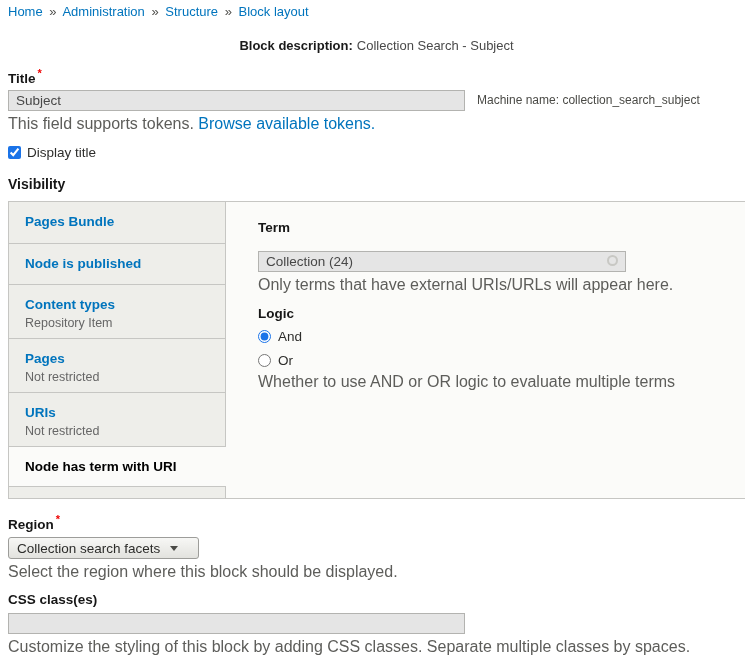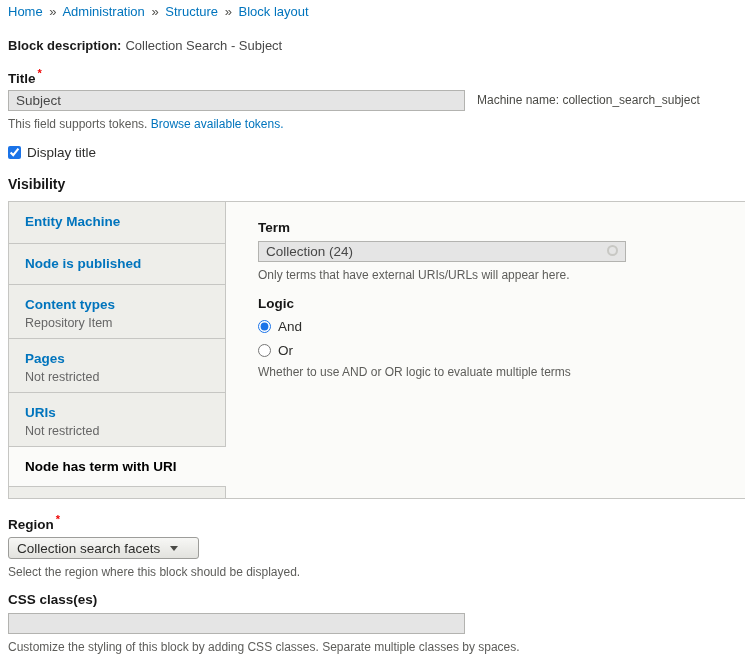--- a/index.html
+++ b/index.html
@@ -13,33 +13,33 @@
     overflow: hidden;
   }
   .page { padding: 4px 0 0 8px; }
 
   
   .breadcrumb { font-size: 13px; line-height: 15px; }
   .breadcrumb a { color: #0074bd; text-decoration: none; cursor: pointer; }
   .breadcrumb .sep { color: #50504d; margin: 0 3px; }
 
   
-  .block-desc { margin-top: 19px; font-size: 13px; line-height: 15px; color: #494949; }
+  .block-desc { margin-top: 19px; font-size: 13px; line-height: 15px; color: #494949; text-align: center; }
   .block-desc .b { font-weight: bold; color: #1a1a1a; margin-right: 4px; }
 
   
   .form-label { margin-top: 13px; font-weight: bold; font-size: 13.5px; color: #161616; line-height: 15px; }
   .req { color: #ee0000; font-size: 11px; vertical-align: super; margin-left: 2px; font-weight: bold; }
   .text-input {
     border: 1px solid #b3b3b0; background: #e5e5e5; color: #474747;
     font-family: inherit; font-size: 13.5px; height: 21px; padding: 1px 7px;
     border-radius: 0; outline: none; display: block;
   }
   .w457 { width: 457px; }
-  .description { font-size: 12px; color: #5d5d5a; line-height: 14px; margin-top: 6px; }
+  .description { font-size: 16px; color: #5d5d5a; line-height: 14px; margin-top: 6px; }
   .description a { color: #0074bd; text-decoration: none; cursor: pointer; }
 
   .title-row { display: flex; align-items: center; margin-top: 4px; }
   .machine-name { font-size: 12px; color: #4a4a46; margin-left: 12px; white-space: nowrap; }
 
   .check-row { display: flex; align-items: center; margin-top: 14px; gap: 6px; }
   .check-row label, .radio-row label { font-size: 13.5px; color: #2e2e2c; }
   input[type="checkbox"], input[type="radio"] { width: 13px; height: 13px; margin: 0; accent-color: #1a73e8; }
 
   .visibility-heading { margin: 16px 0 0 0; font-size: 14px; font-weight: bold; color: #161616; line-height: 16px; }
@@ -56,21 +56,21 @@
     padding: 12px 8px 0 16px; cursor: pointer;
   }
   .vtab-title { display: block; color: #0074bd; font-weight: bold; font-size: 13.5px; line-height: 16px; text-decoration: none; }
   .vtab-summary { font-size: 12.5px; color: #666; line-height: 16px; margin-top: 2px; }
   .vtab.h42 { height: 42px; } .vtab.h41 { height: 41px; } .vtab.h54 { height: 54px; } .vtab.h40 { height: 40px; }
   .vtab.active { background: #fbfbf9; border-right: none; }
   .vtab.active .vtab-title { color: #000; }
   .vtab-strip { flex: 1; background: #eeeeea; border-right: 1px solid #c6c6c3; }
   .vtabs-pane { flex: 1; background: #fbfbf9; padding: 18px 16px 0 32px; }
   .pane-label { font-weight: bold; font-size: 13.5px; color: #161616; line-height: 15px; }
-  .term-wrap { position: relative; width: 368px; margin-top: 6px; }
+  .term-wrap { position: relative; width: 368px; margin-top: 16px; }
   .term-wrap .text-input { width: 100%; }
   .throbber {
     position: absolute; right: 8px; top: 50%; margin-top: -6px;
     width: 11px; height: 11px; border: 2px solid #c8c8c4; border-radius: 50%;
   }
   .logic-label { margin-top: 14px; }
   .radio-row { display: flex; align-items: center; gap: 7px; margin-top: 7px; height: 17px; }
   .negate-row { margin-top: 13px; }
 
   
@@ -119,21 +119,21 @@
   <div class="check-row">
     <input type="checkbox" checked="" id="display-title" style="">
     <label for="display-title">Display title</label>
   </div>
 
   <h2 class="visibility-heading">Visibility</h2>
 
   <div class="vtabs">
     <div class="vtabs-menu">
       <div class="vtab h42">
-        <a class="vtab-title">Entity Machine</a>
+        <a class="vtab-title">Pages Bundle</a>
       </div>
       <div class="vtab h41">
         <a class="vtab-title">Node is published</a>
       </div>
       <div class="vtab h54">
         <a class="vtab-title">Content types</a>
         <div class="vtab-summary">Repository Item</div>
       </div>
       <div class="vtab h54">
         <a class="vtab-title">Pages</a>

